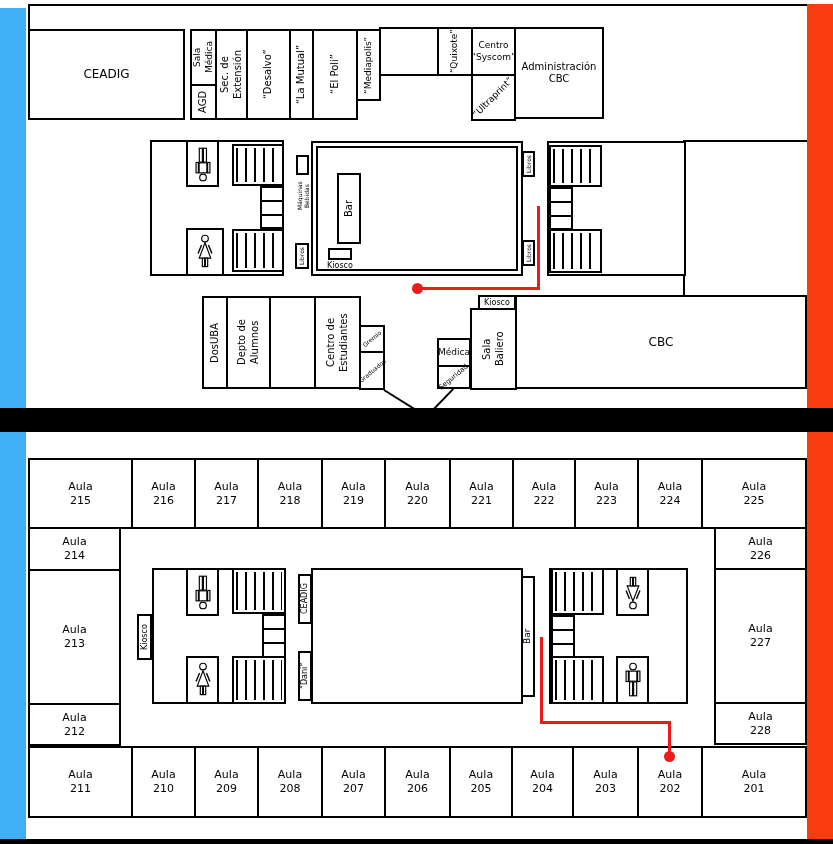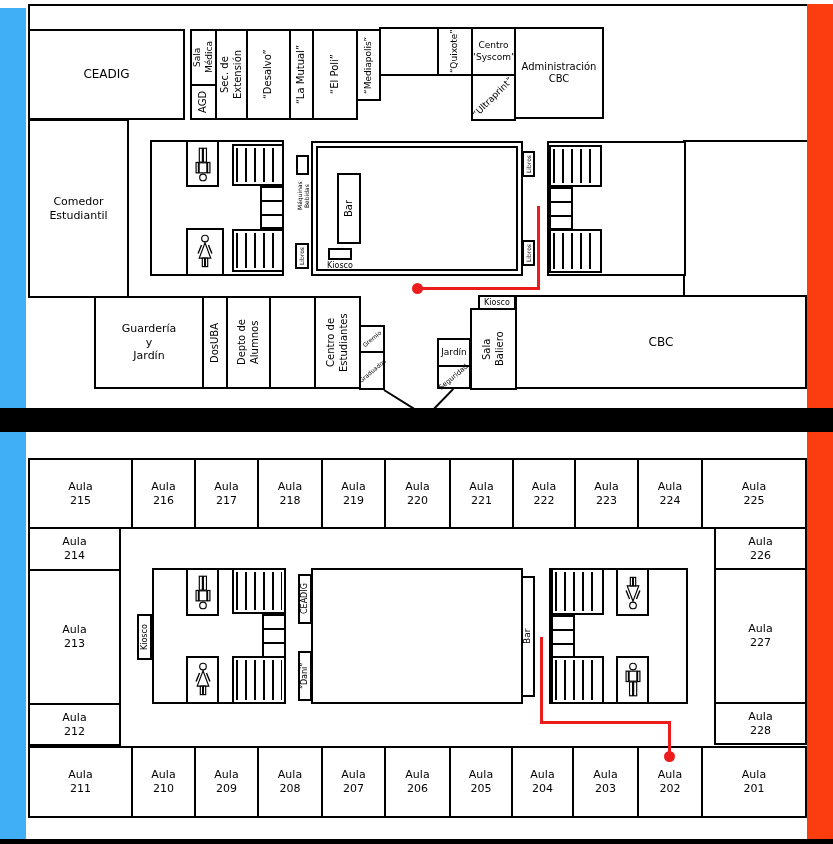--- a/index.html
+++ b/index.html
@@ -60,22 +60,20 @@
   <div class="r" style="left:379px;top:27px;width:60px;height:49px"></div>
   <div class="r v f9" style="left:437px;top:27px;width:36px;height:49px">“Quixote”</div>
   <div class="r f9" style="left:471px;top:27px;width:45px;height:49px">Centro
 “Syscom”</div>
   <div class="r" style="left:471px;top:74px;width:45px;height:47px">
     <span class="tilt45 f9">“Ultraprint”</span>
   </div>
   <div class="r f10" style="left:514px;top:27px;width:90px;height:92px">Administración
 CBC</div>
 
-  <div class="r" style="left:28px;top:119px;width:101px;height:179px">Comedor
-Estudiantil</div>
 
   <div class="r" style="left:150px;top:140px;width:134px;height:136px"></div>
   <div class="r" style="left:186px;top:140px;width:33px;height:47px">
     <svg class="icon flip" viewBox="0 0 26 46" width="20" height="38">
       <circle cx="13" cy="5.5" r="4.3" fill="#fff" stroke="#000" stroke-width="1.5"></circle>
       <rect x="8" y="11.5" width="10" height="13" fill="#fff" stroke="#000" stroke-width="1.5"></rect>
       <rect x="4" y="11.5" width="3" height="13.5" fill="#fff" stroke="#000" stroke-width="1.5"></rect>
       <rect x="19" y="11.5" width="3" height="13.5" fill="#fff" stroke="#000" stroke-width="1.5"></rect>
       <rect x="8.5" y="25.5" width="4" height="18" fill="#fff" stroke="#000" stroke-width="1.5"></rect>
       <rect x="13.8" y="25.5" width="4" height="18" fill="#fff" stroke="#000" stroke-width="1.5"></rect>
@@ -107,36 +105,33 @@
   <div class="r" style="left:328px;top:248px;width:24px;height:12px"></div>
   <div class="r nb f8" style="left:314px;top:260px;width:52px;height:11px">Kiosco</div>
   <div class="r v f6" style="left:522px;top:151px;width:13px;height:26px">Libros</div>
   <div class="r v f6" style="left:522px;top:240px;width:13px;height:26px">Libros</div>
 
   <div class="r" style="left:547px;top:141px;width:139px;height:135px"></div>
   <div class="stairs" style="left:549px;top:145px;width:53px;height:42px"></div>
   <div class="steps" style="left:549px;top:187px;width:24px;height:43px"></div>
   <div class="stairs" style="left:549px;top:229px;width:53px;height:44px"></div>
 
-  <div class="r" style="left:94px;top:296px;width:110px;height:93px">Guardería
-y
-Jardín</div>
   <div class="r v f10" style="left:202px;top:296px;width:26px;height:93px">DosUBA</div>
   <div class="r v f10" style="left:226px;top:296px;width:45px;height:93px">Depto de
 Alumnos</div>
   <div class="r" style="left:269px;top:296px;width:47px;height:93px"></div>
   <div class="r v f10" style="left:314px;top:296px;width:47px;height:93px">Centro de
 Estudiantes</div>
   <div class="r" style="left:359px;top:325px;width:26px;height:28px">
     <span class="tilt40 f6">Gremio</span>
   </div>
   <div class="r" style="left:359px;top:351px;width:26px;height:39px">
     <span class="tilt40 f6">Graduados</span>
   </div>
-  <div class="r f9" style="left:437px;top:338px;width:34px;height:29px">Jardín</div>
+  <div class="r f9" style="left:437px;top:338px;width:34px;height:29px">Médica</div>
   <div class="r" style="left:437px;top:365px;width:34px;height:24px">
     <span class="tilt40 f7">Seguridad</span>
   </div>
   <div class="r f8" style="left:478px;top:295px;width:38px;height:15px">Kiosco</div>
   <div class="r v f10" style="left:470px;top:308px;width:47px;height:82px">Sala
 Baliero</div>
   <div class="r f12" style="left:515px;top:295px;width:292px;height:94px">CBC</div>
 
   <div class="dwall" style="left:384px;top:389px;width:46px;transform:rotate(32deg)"></div>
   <div class="dwall" style="left:429px;top:413px;width:35px;transform:rotate(-46deg)"></div>

